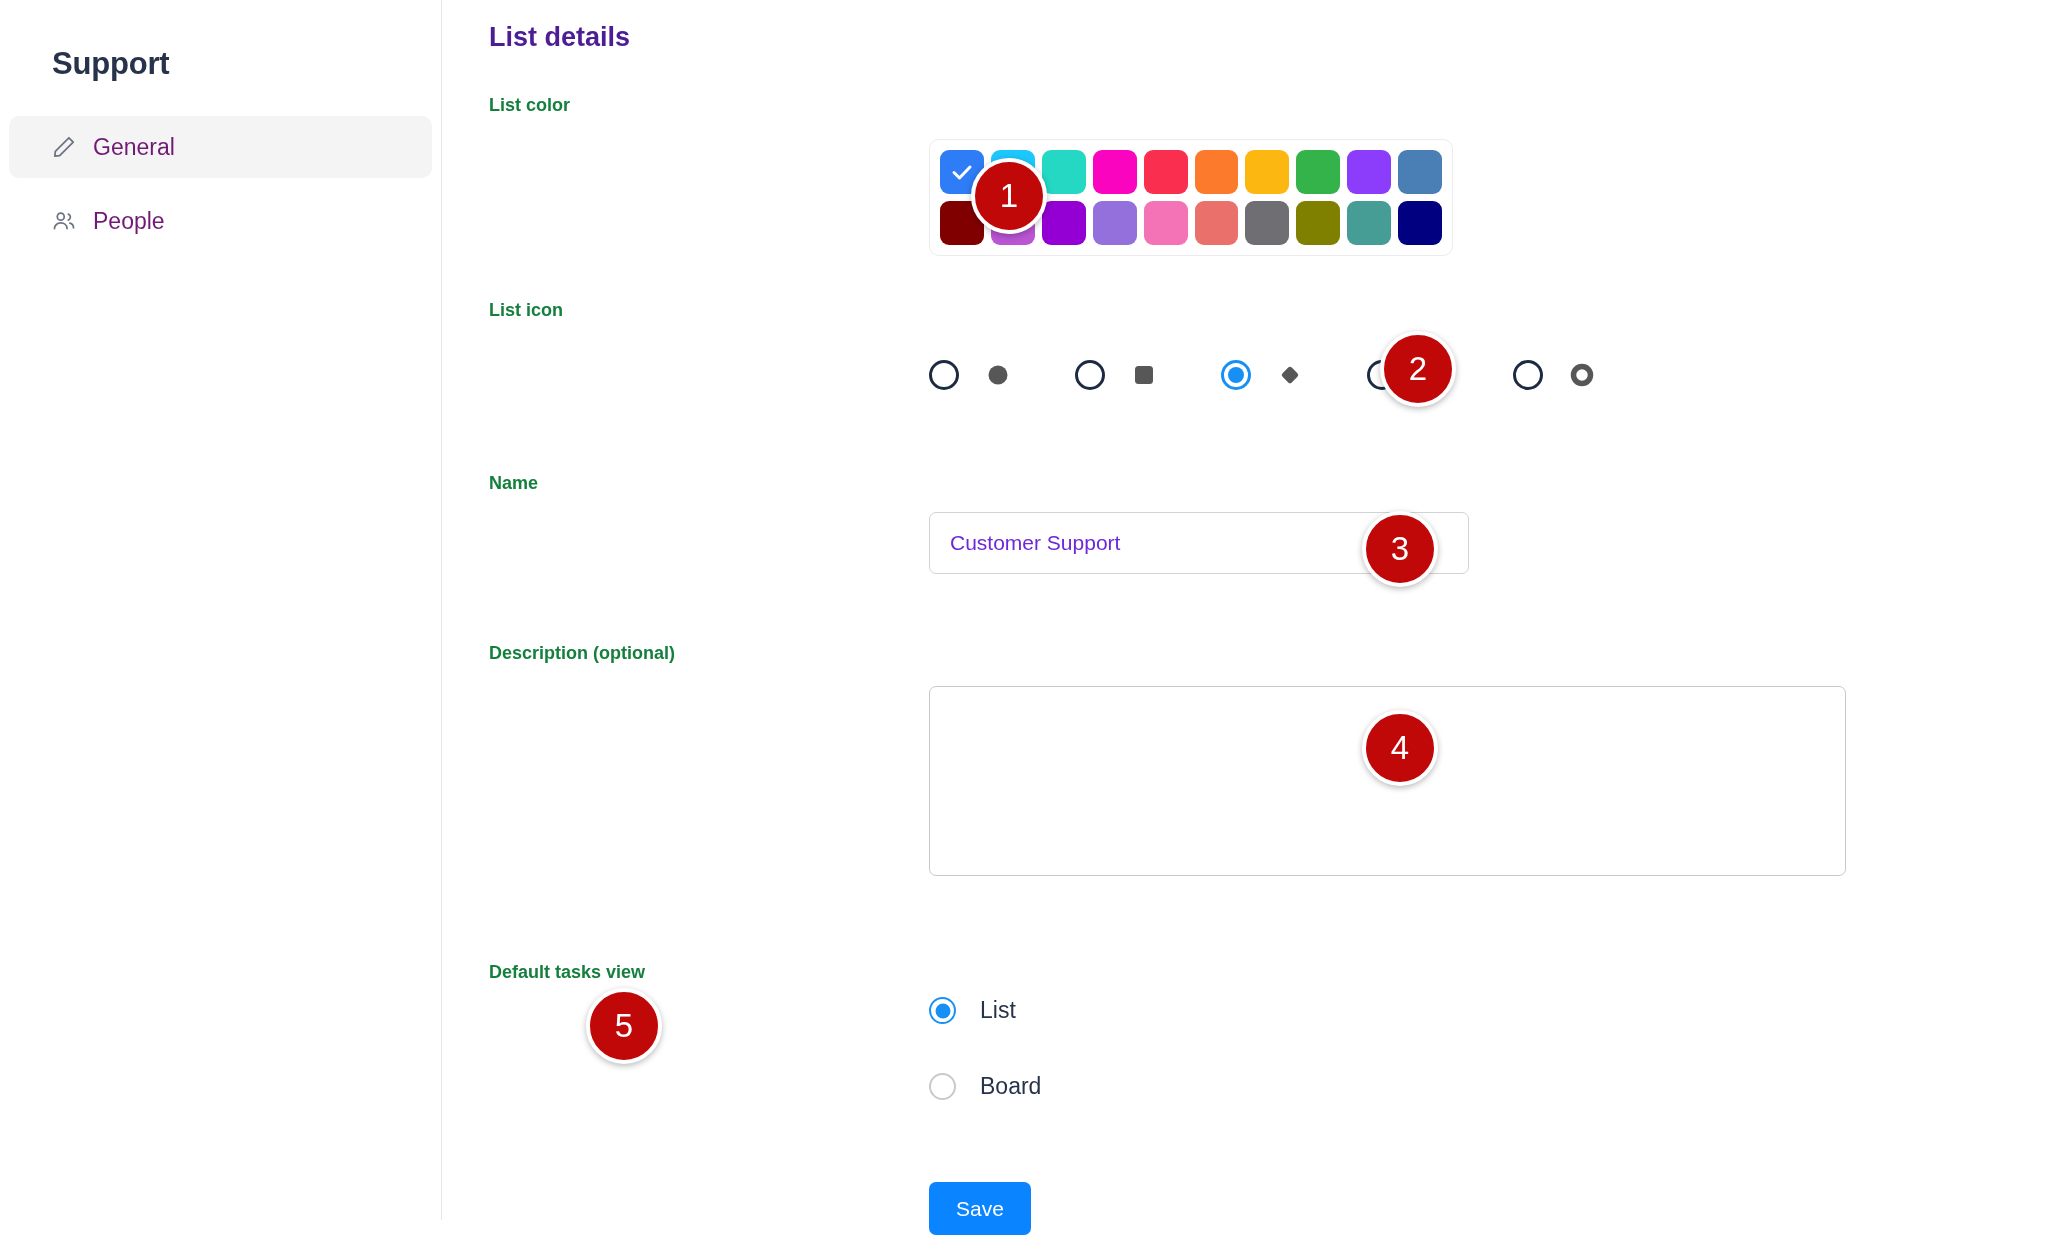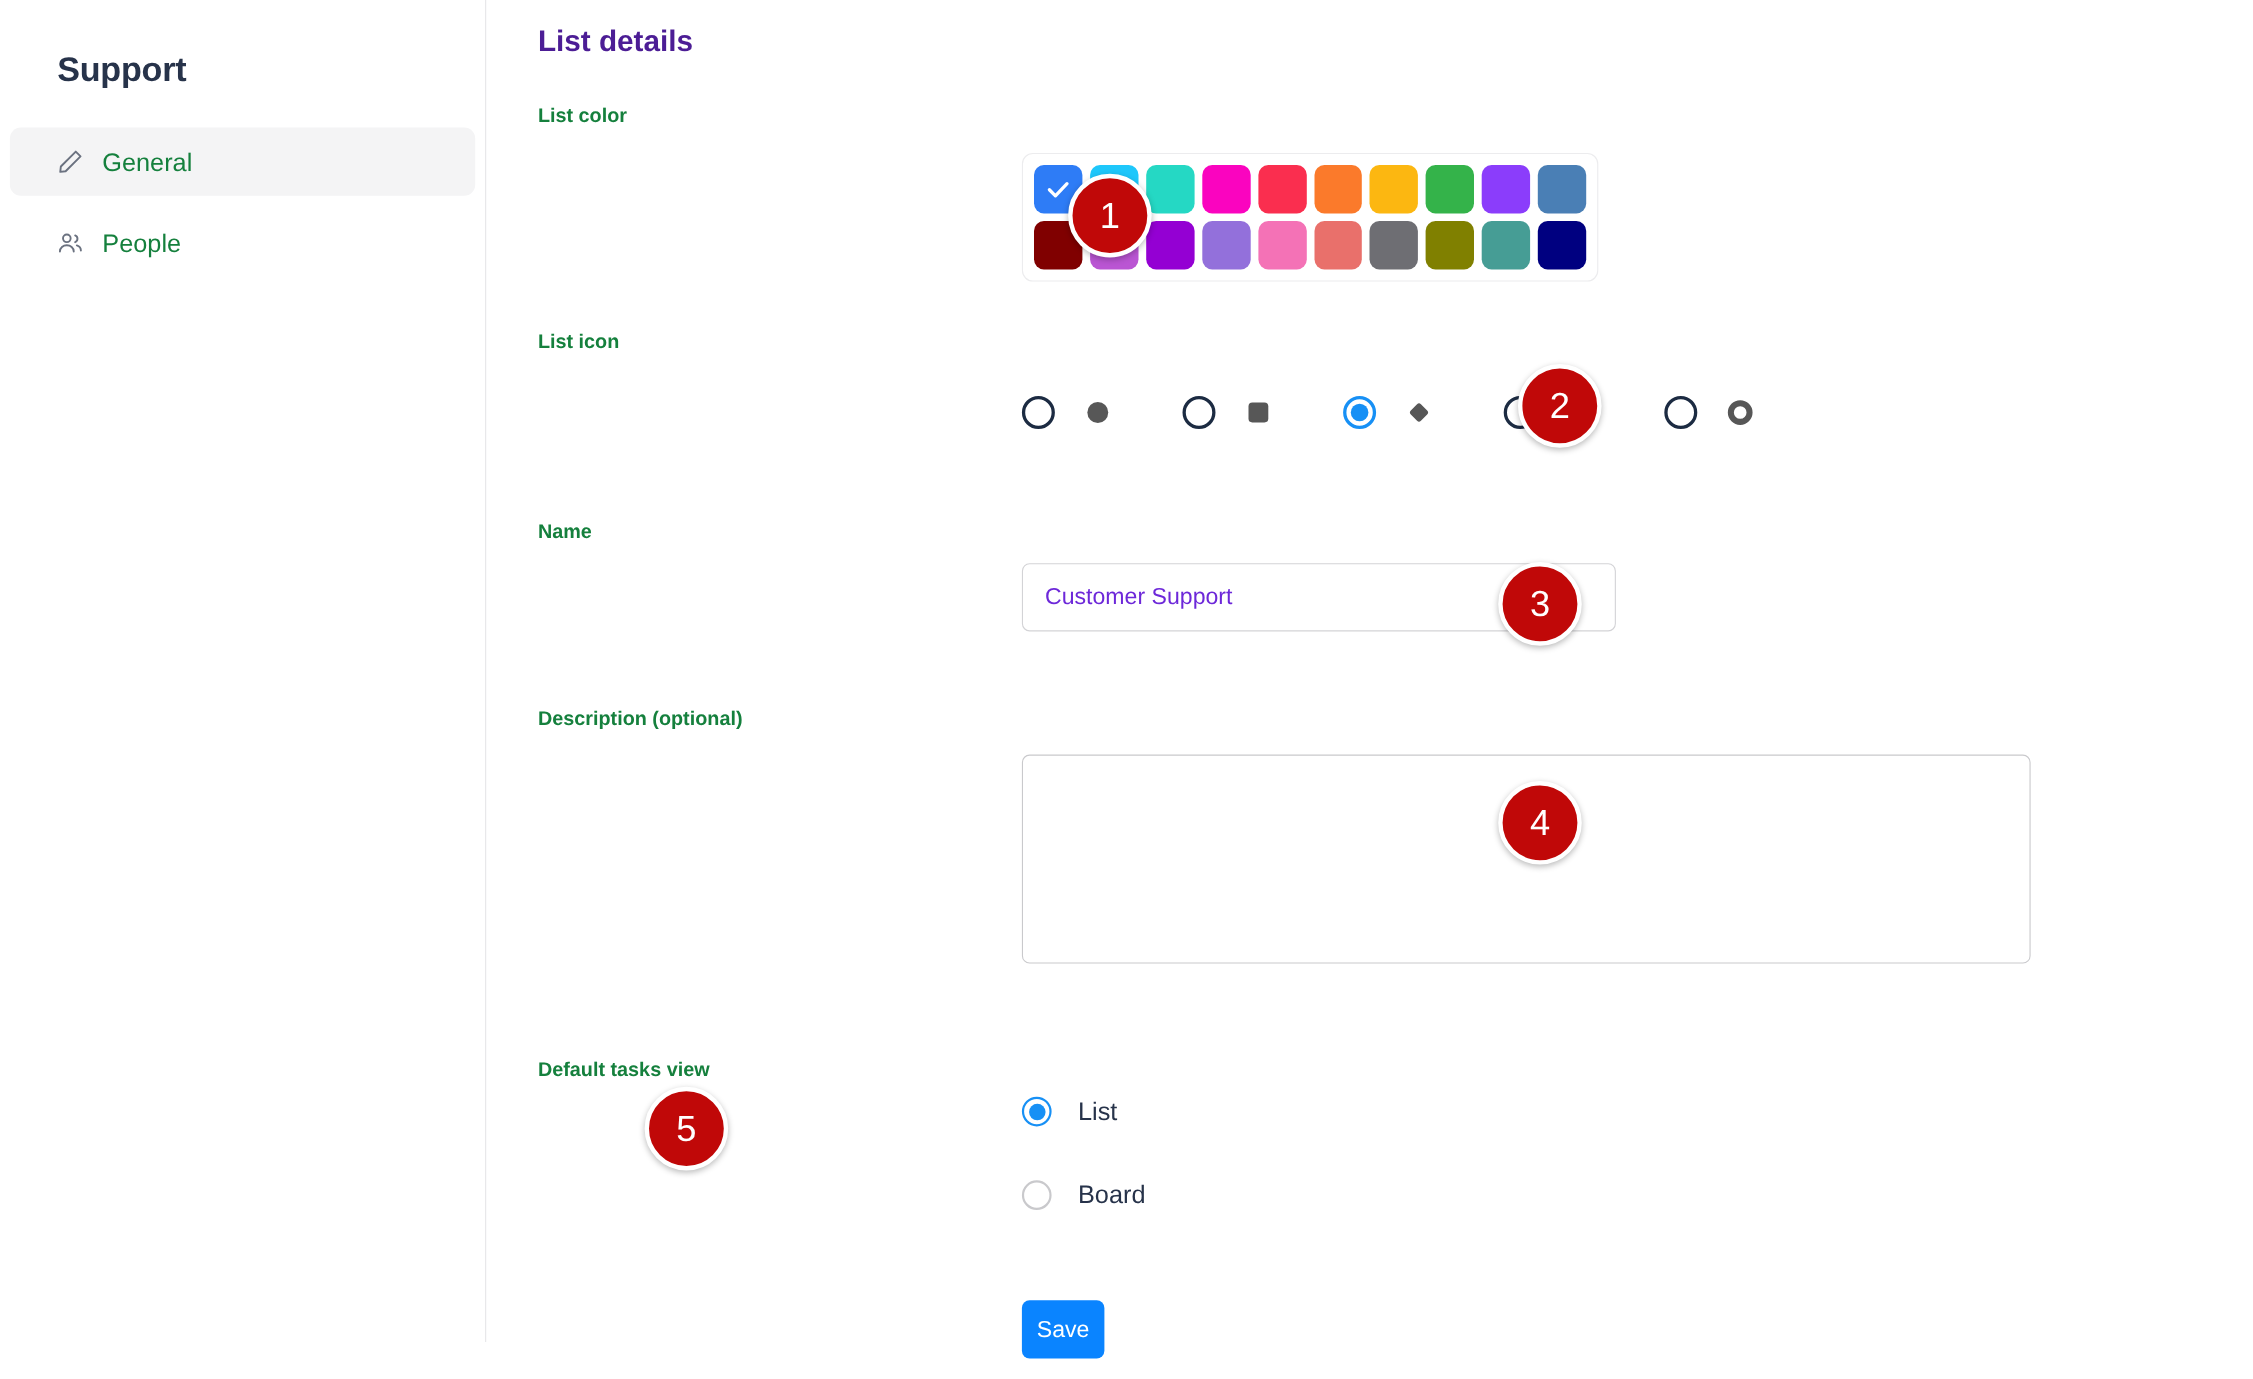--- a/index.html
+++ b/index.html
@@ -43,21 +43,21 @@
     display: flex;
     align-items: center;
     padding-left: 42px;
     gap: 16px;
     cursor: pointer;
   }
   .nav-item.general { top: 116px; background: #f4f4f5; }
   .nav-item.people  { top: 190px; background: transparent; text-align: center; }
   .nav-label {
     font-size: 23px;
-    color: #15803d;
+    color: #701a75;
   }
   .nav-icon { width: 26px; height: 26px; display:flex; align-items:center; justify-content:center; }
 
   
   .main { position: absolute; left: 442px; top: 0; right: 0; bottom: 0; }
   .page-title {
     position: absolute;
     left: 47px; top: 22px;
     font-size: 27px;
     font-weight: bold;
@@ -194,21 +194,21 @@
     width: 15px; height: 15px;
     border-radius: 50%;
     background: #1790f5;
   }
   .view-label { font-size: 23px; color: #27334a; }
 
   
   .save-btn {
     position: absolute;
     left: 487px; top: 1182px;
-    width: 75px; height: 53px;
+    width: 102px; height: 53px;
     background: #0a84ff;
     border: none;
     border-radius: 7px;
     color: #fff;
     font-family: "Liberation Sans", sans-serif;
     font-size: 21px;
     cursor: pointer;
   }
 
   

